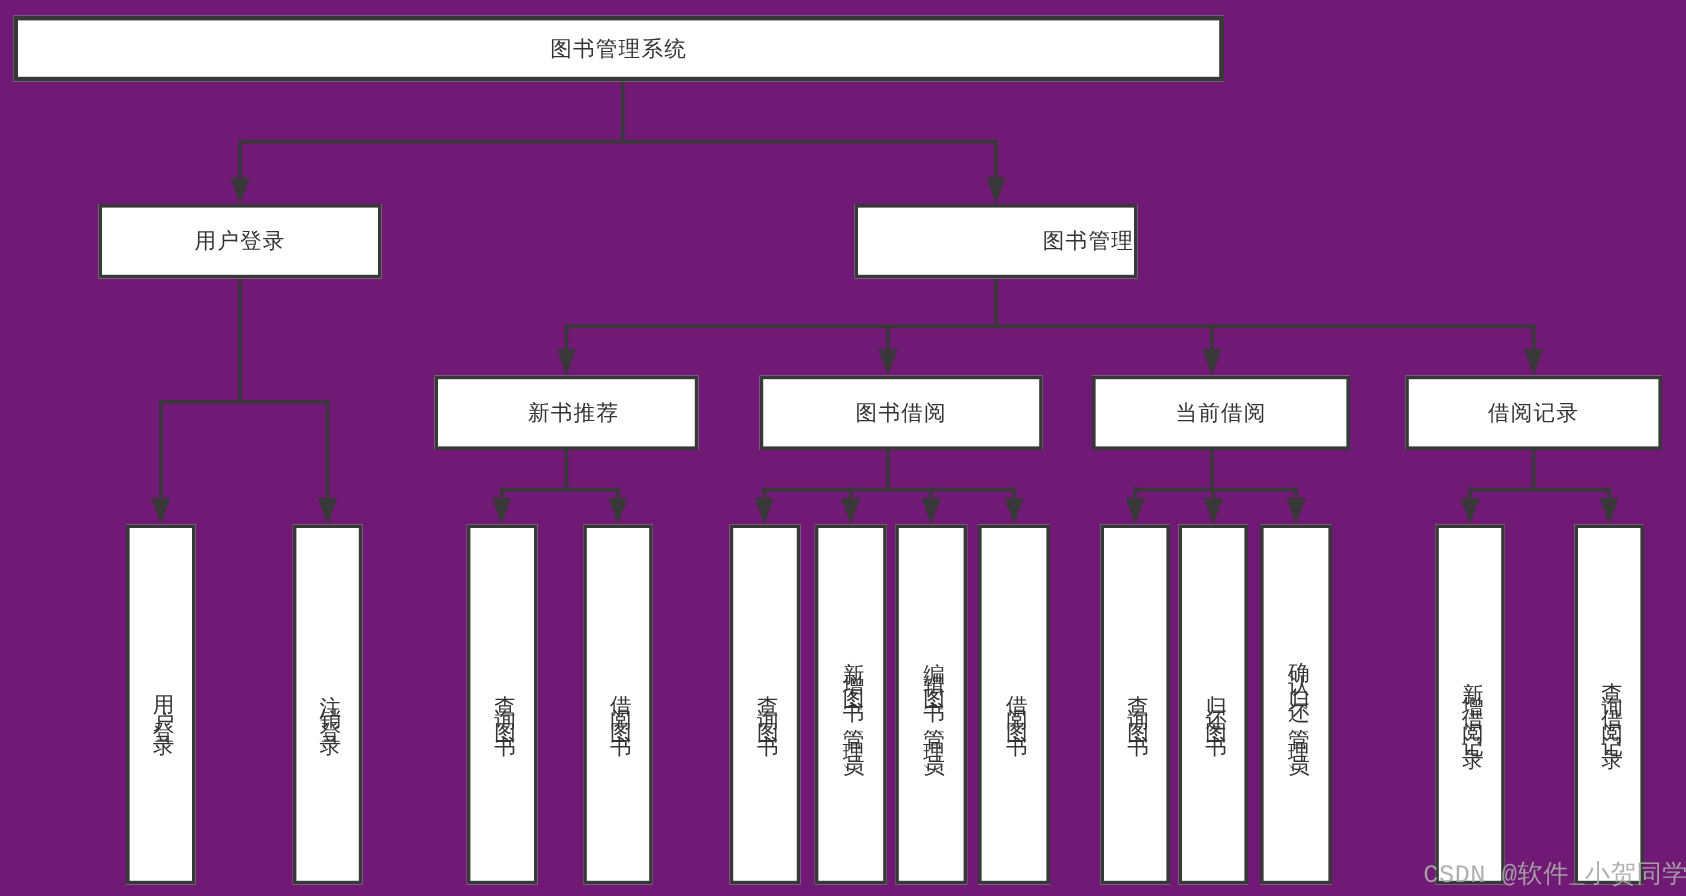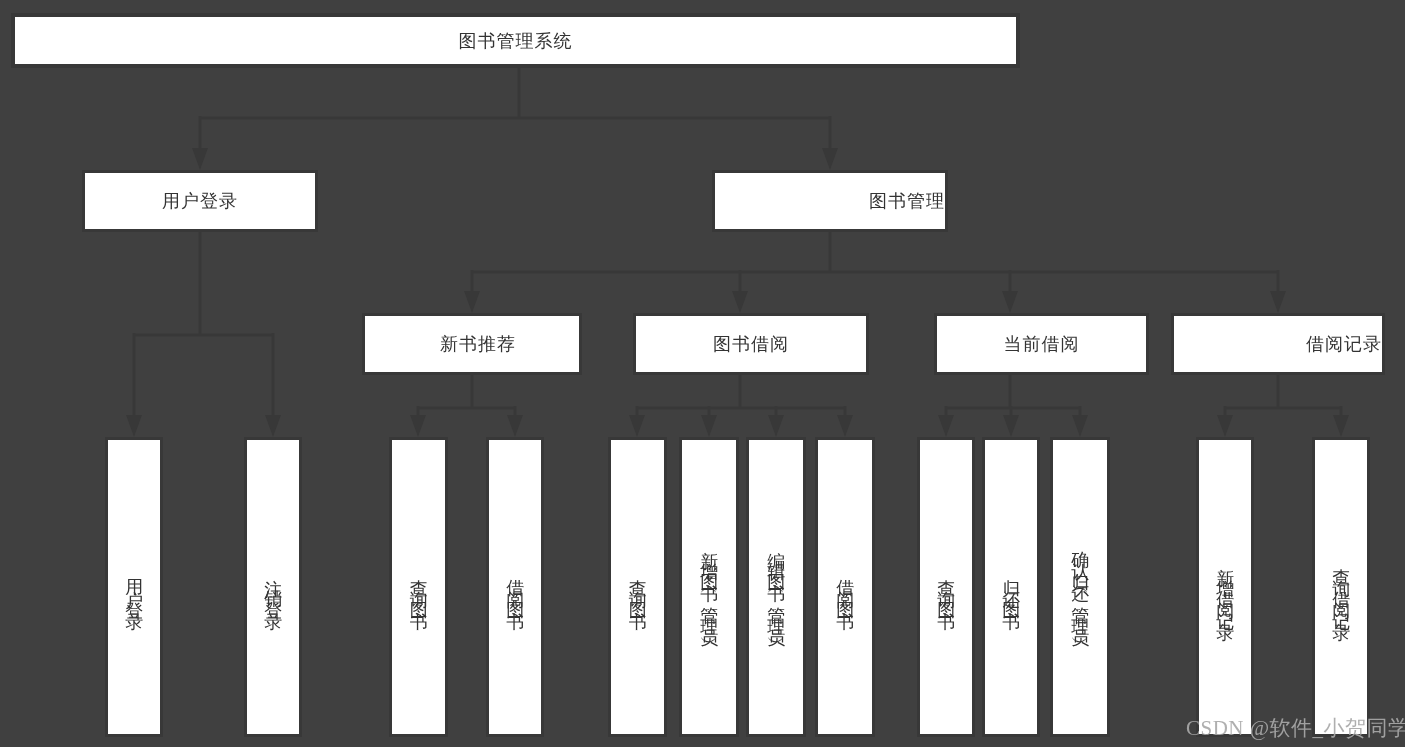--- a/index.html
+++ b/index.html
@@ -1,21 +1,21 @@
 <!DOCTYPE html>
 <html><head>
 <meta charset="utf-8">
 <style>
   html, body { margin: 0; padding: 0; background: #ffffff; }
   .stage {
     position: relative;
     width: 1405px;
     height: 747px;
-    background: #404040;
-    font-family: Liberation Serif, serif;
+    background: #701a75;
+    font-family: Liberation Mono, monospace;
     overflow: hidden;
   }
   .box {
     position: absolute;
     box-sizing: border-box;
     border: 3px solid #383838;
     background: #ffffff;
     display: flex;
     align-items: center;
     justify-content: center;
@@ -100,24 +100,24 @@
   <div class="box" style="left:712px; top:170px; width:236px; height:62px;justify-content:flex-end;">
     <span class="hlabel">图书管理</span>
   </div>
 
   <div class="box" style="left:362px; top:313px; width:220px; height:62px;padding-left:12px;">
     <span class="hlabel">新书推荐</span>
   </div>
   <div class="box" style="left:633px; top:313px; width:236px; height:62px;">
     <span class="hlabel">图书借阅</span>
   </div>
-  <div class="box" style="left:934px; top:313px; width:215px; height:62px;">
+  <div class="box" style="left:910px; top:313px; width:215px; height:62px;">
     <span class="hlabel">当前借阅</span>
   </div>
-  <div class="box" style="left:1171px; top:313px; width:214px; height:62px;justify-content:flex-end;">
+  <div class="box" style="left:1171px; top:313px; width:214px; height:62px;">
     <span class="hlabel">借阅记录</span>
   </div>
 
   <div class="box" style="left:105px; top:437px; width:58px; height:300px;">
     <span class="vlabel">用户登录</span>
   </div>
   <div class="box" style="left:244px; top:437px; width:58px; height:300px;">
     <span class="vlabel">注销登录</span>
   </div>
 

